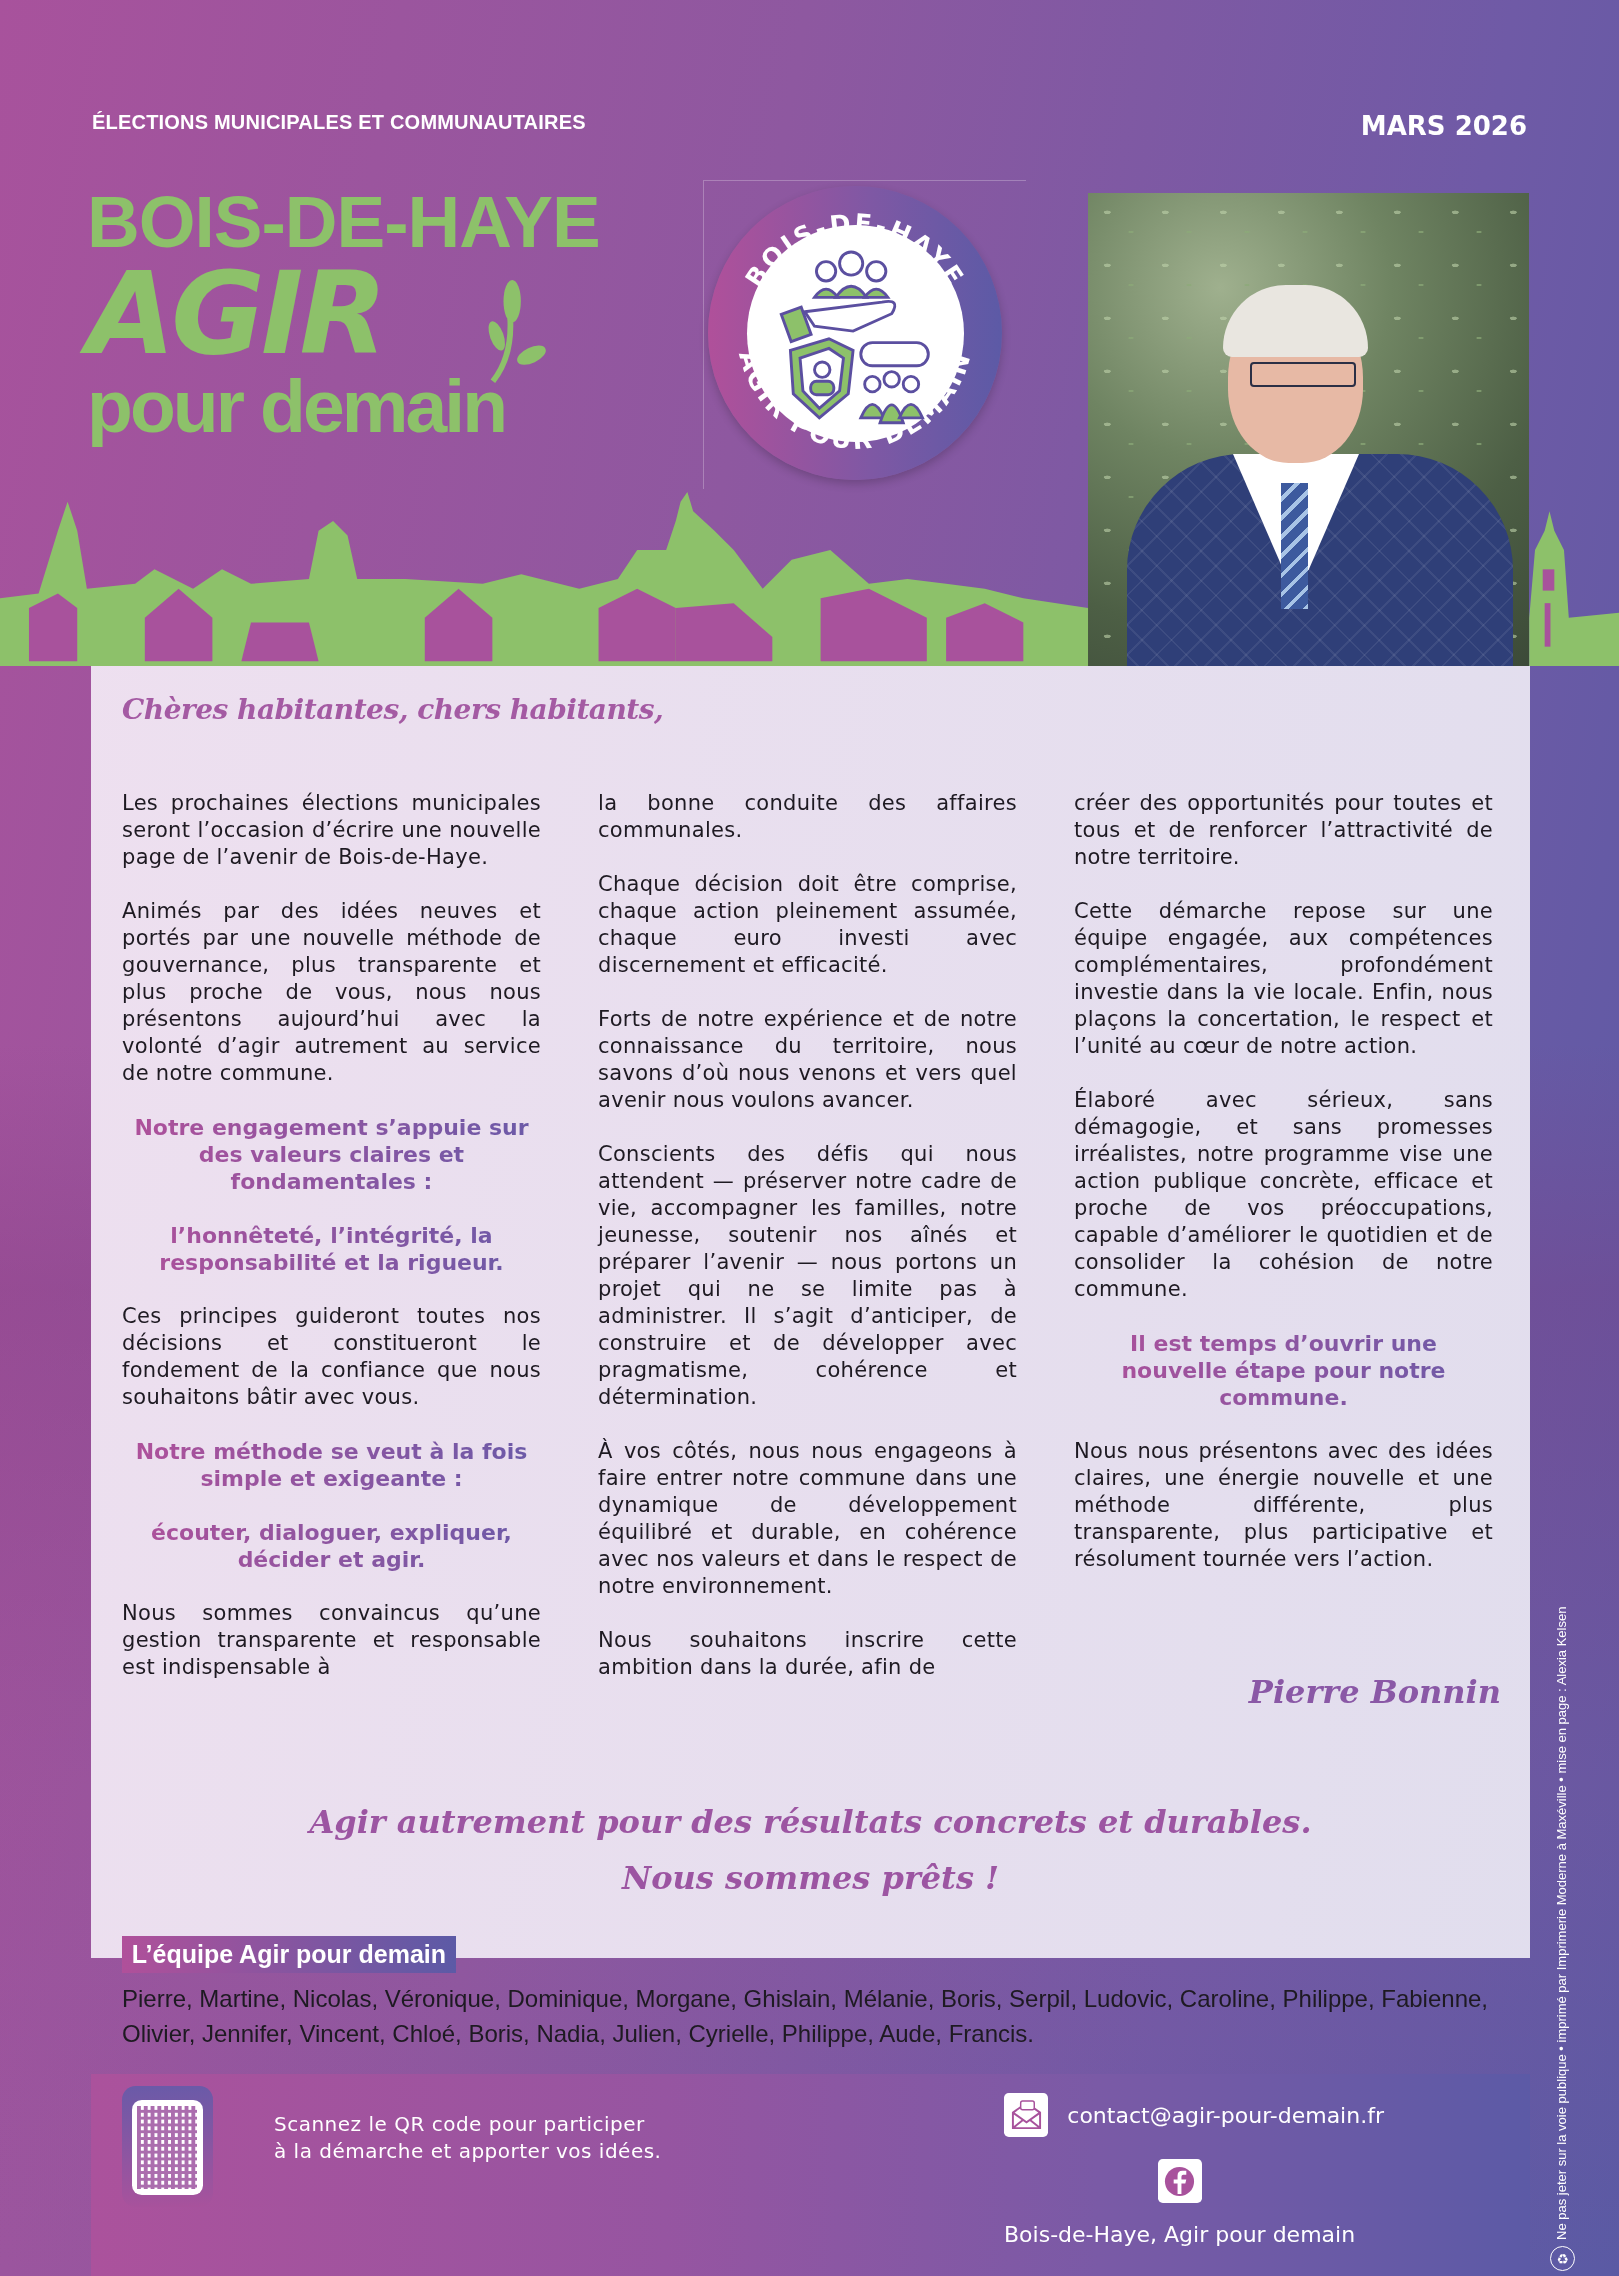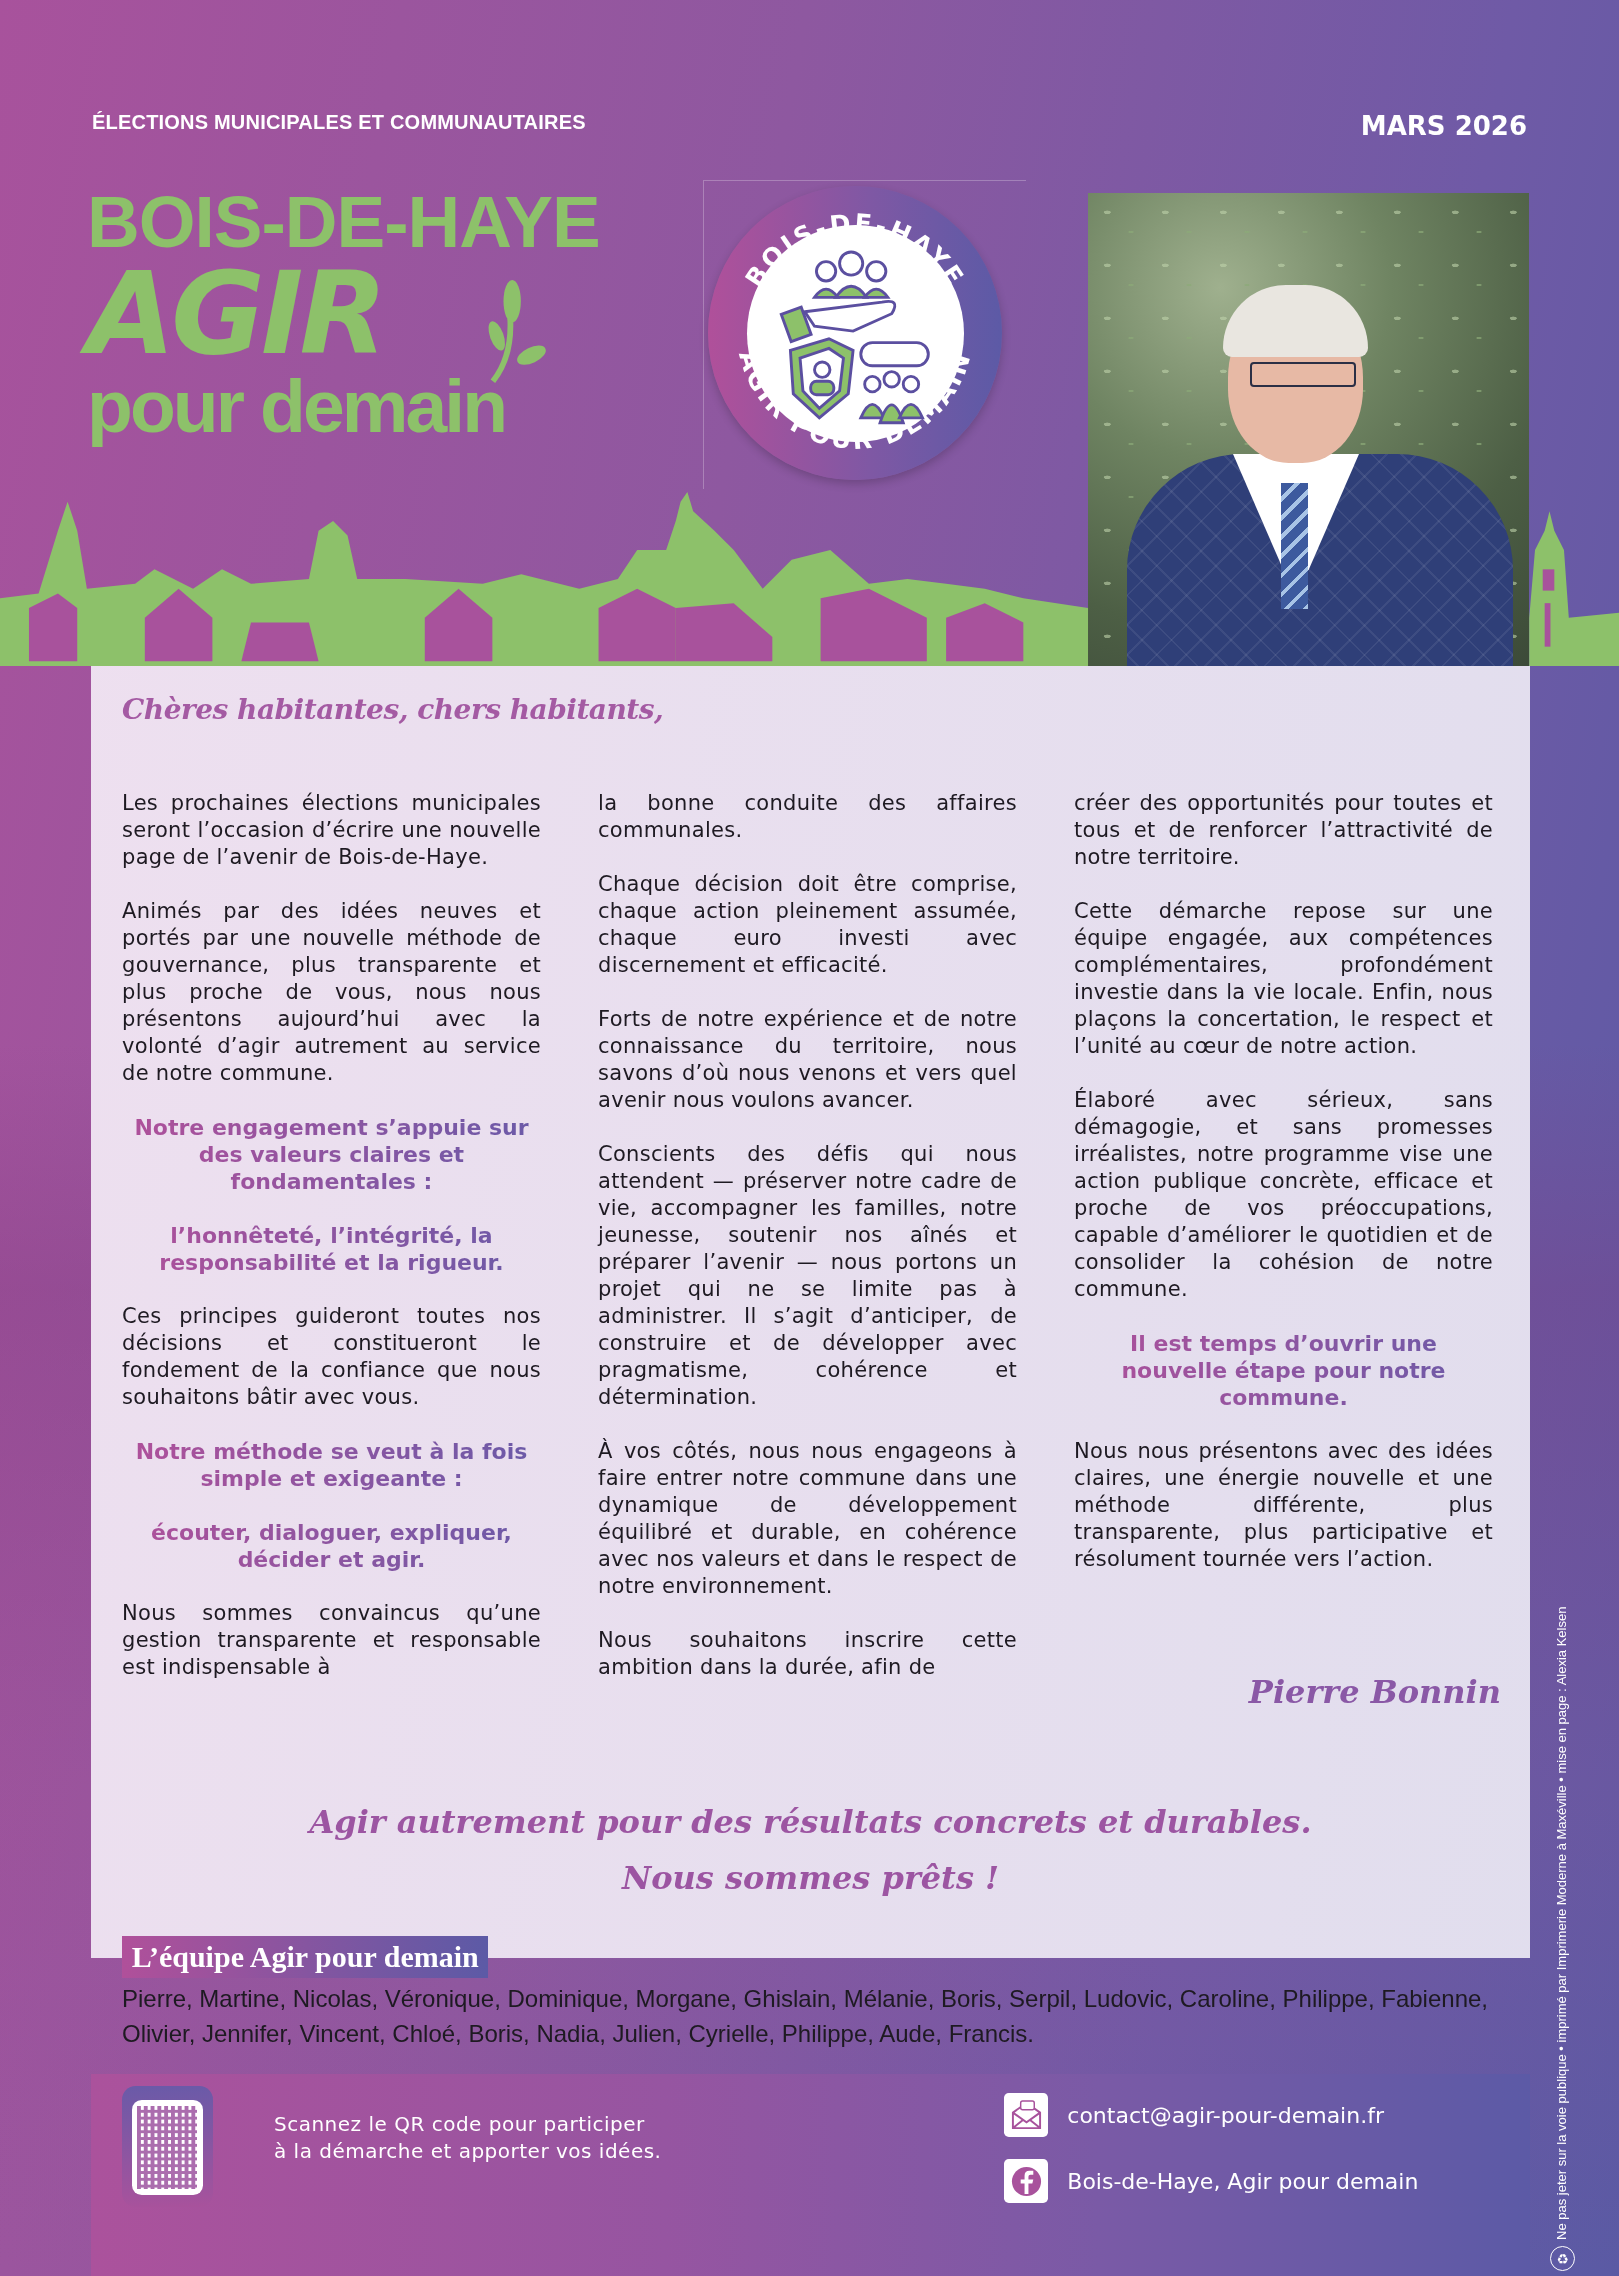--- a/index.html
+++ b/index.html
@@ -78,37 +78,37 @@
     }
     .col { position: absolute; top: 124px; width: 419px; }
     .col.c1 { left: 31px; } .col.c2 { left: 507px; } .col.c3 { left: 983px; }
     .col p { font-family: "DejaVu Sans", sans-serif; font-size: 21px; line-height: 27px; color: #1e1a22; text-align: justify; margin-bottom: 27px; letter-spacing: 0.3px; }
     .col .hl { text-align: center; font-family: "DejaVu Sans", sans-serif; font-weight: 700; font-size: 22px; line-height: 27px;
       background: linear-gradient(90deg, #b0509a, #6a5aa8); -webkit-background-clip: text; background-clip: text; color: transparent; margin-bottom: 27px; }
     .signature { position: absolute; right: 29px; top: 1007px; font-family: "DejaVu Serif", serif; font-style: italic; font-weight: 700; font-size: 32px; color: #8a58a6; }
     .slogan { position: absolute; left: 0; right: 0; top: 1128px; text-align: center; font-family: "DejaVu Serif", serif; font-style: italic; font-weight: 700;
       font-size: 32px; line-height: 56px; color: #9c55a2; }
     .team-label { position: absolute; left: 31px; top: 1270px; padding: 3.9px 9.7px; background: linear-gradient(90deg, #b0509a, #5c5aa6);
-      color: #fff; font-family: Liberation Serif, serif; font-weight: 700; font-size: 30px; }
+      color: #fff; font-family: Liberation Sans, sans-serif; font-weight: 700; font-size: 25px; }
     .team-names { position: absolute; left: 31px; top: 1315px; width: 1390px; font-family: "Liberation Sans", sans-serif; font-size: 24px; line-height: 35px; color: #1e1a22; }
 
     
     .footer { position: absolute; left: 91px; top: 2074px; width: 1439px; height: 203px;
       background: linear-gradient(90deg, #ab529c 0%, #9655a1 40%, #7a5aa6 70%, #5c5aa6 100%); }
     .qr-wrap { position: absolute; left: 31px; top: 11.6px; width: 91px; height: 121px; border-radius: 13.5px;
       background: linear-gradient(180deg, #6a5aa8, #a8529c); }
     .qr { position: absolute; left: 9.7px; top: 14.5px; width: 71px; height: 95px; border-radius: 9.7px; background: #fff; padding: 5.8px; }
     .qr-grid { width: 100%; height: 100%;
       background-image:
         linear-gradient(90deg, #9d54a0 50%, transparent 50%),
         linear-gradient(0deg, #9d54a0 50%, transparent 50%);
       background-size: 6.8px 8.7px, 8.7px 6.8px; opacity: 0.85; }
     .qr-text { position: absolute; left: 183px; top: 37px; color: #fff; font-family: "DejaVu Sans", sans-serif; font-size: 20px; line-height: 27px; letter-spacing: 0.5px; }
     .contact { position: absolute; left: 913px; color: #fff; font-family: "DejaVu Sans", sans-serif; font-size: 22px; display: flex; align-items: center; gap: 19.3px; }
-    .contact.email { top: 19.3px; } .contact.fb { top: 85px; }
+    .contact.email { top: 19.3px; } .contact.fb { top: 85px; flex-direction: column; }
     .contact .ico { width: 44px; height: 44px; background: #fff; border-radius: 4.8px; display: flex; align-items: center; justify-content: center; }
 
     .legal { position: absolute; left: 1554px; top: 2240px; transform-origin: 0 0; transform: rotate(-90deg);
       color: #fff; font-family: "Liberation Sans", sans-serif; font-size: 13px; white-space: nowrap; width: 869px; }
     .recycle { position: absolute; left: 1550px; top: 2246px; width: 25px; height: 25px; border-radius: 50%; border: 1.9px solid #fff; color: #fff;
       font-size: 13.5px; display: flex; align-items: center; justify-content: center; }
   </style>
 </head>
 <body>
 

